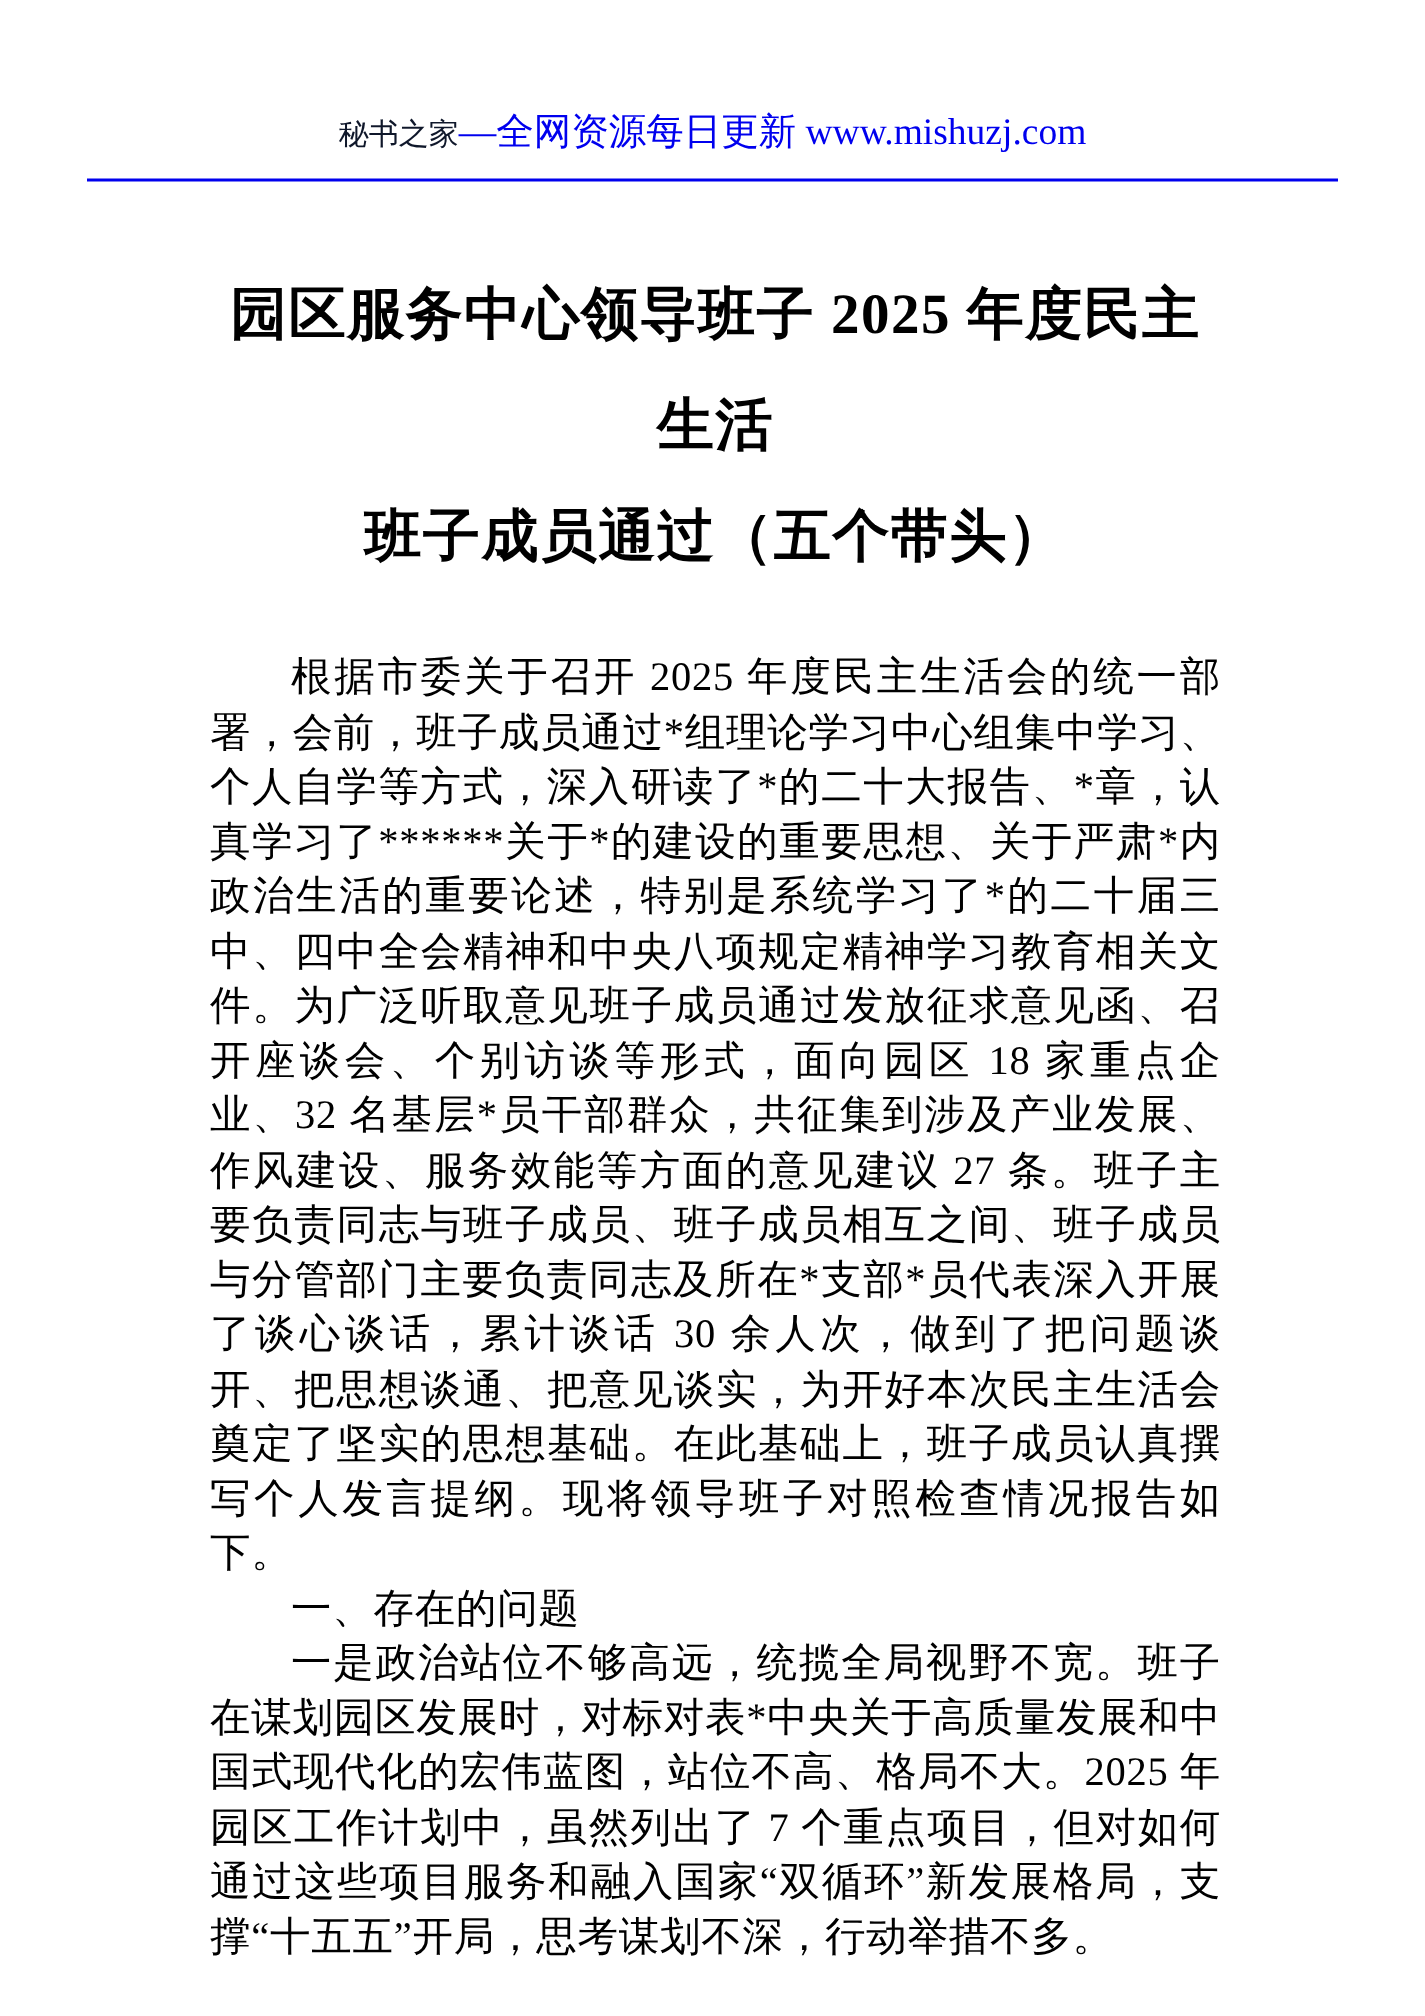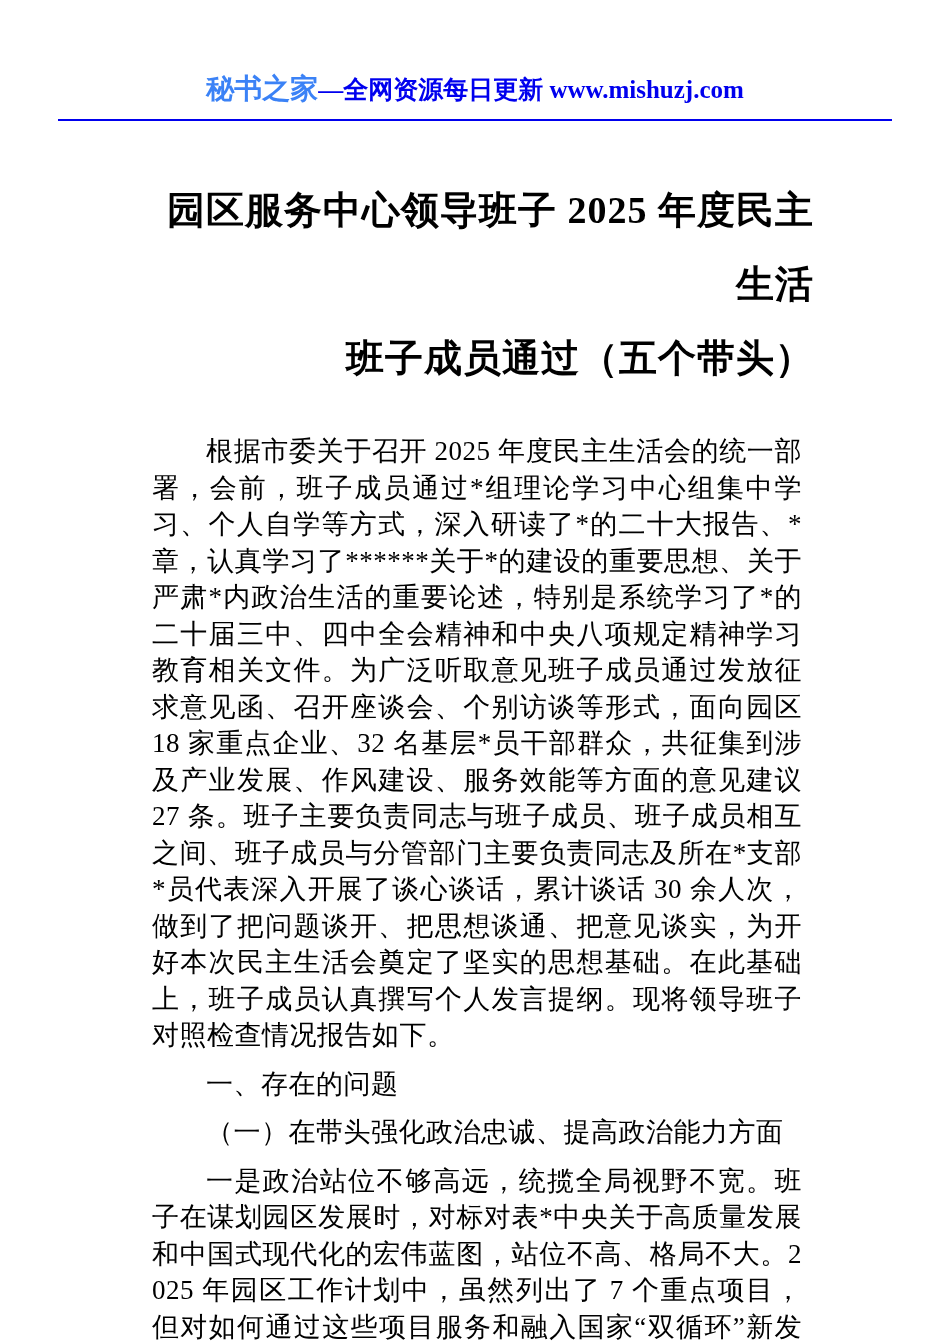--- a/index.html
+++ b/index.html
@@ -20,49 +20,49 @@
   }
   .doc-header {
     text-align: center;
     font-size: 25px;
     line-height: 34px;
     padding-bottom: 12px;
     border-bottom: 2px solid #0000ee;
     white-space: nowrap;
   }
   .doc-header .brand {
-    color: #3b82f6;
-    font-weight: bold;
-    font-size: 28px;
+    color: #0f172a;
+    font-weight: normal;
+    font-size: 20px;
   }
   .doc-header .tagline,
   .doc-header .url {
     color: #0000ee;
-    font-weight: bold;
+    font-weight: normal;
     font-size: 25px;
   }
   .content {
     padding: 0 78px 0 82px;
   }
   .doc-title {
-    text-align: right;
+    text-align: center;
     font-size: 38px;
     font-weight: bold;
     line-height: 74px;
     letter-spacing: 1px;
     margin: 52px 0 38px 0;
   }
   .doc-body {
     font-size: 27px;
     line-height: 36.5px;
     text-align: justify;
     letter-spacing: 0.5px;
   }
   .doc-body p {
-    margin: 12px;
+    margin: 0;
     text-indent: 2em;
     word-break: break-all;
   }
 </style>
 </head>
 <body>
 
 <div class="page">
 
   <div class="doc-header">
@@ -73,20 +73,19 @@
   <div class="content">
 
     <h1 class="doc-title">
       <span>园区服务中心领导班子 2025 年度民主生活</span><br>
       <span>班子成员通过（五个带头）</span>
     </h1>
 
     <div class="doc-body">
       <p>根据市委关于召开 2025 年度民主生活会的统一部署，会前，班子成员通过*组理论学习中心组集中学习、个人自学等方式，深入研读了*的二十大报告、*章，认真学习了******关于*的建设的重要思想、关于严肃*内政治生活的重要论述，特别是系统学习了*的二十届三中、四中全会精神和中央八项规定精神学习教育相关文件。为广泛听取意见班子成员通过发放征求意见函、召开座谈会、个别访谈等形式，面向园区 18 家重点企业、32 名基层*员干部群众，共征集到涉及产业发展、作风建设、服务效能等方面的意见建议 27 条。班子主要负责同志与班子成员、班子成员相互之间、班子成员与分管部门主要负责同志及所在*支部*员代表深入开展了谈心谈话，累计谈话 30 余人次，做到了把问题谈开、把思想谈通、把意见谈实，为开好本次民主生活会奠定了坚实的思想基础。在此基础上，班子成员认真撰写个人发言提纲。现将领导班子对照检查情况报告如下。</p>
       <p>一、存在的问题</p>
-      <p>（一）在带头强化政治忠诚、提高政治能力方面</p>
       <p>一是政治站位不够高远，统揽全局视野不宽。班子在谋划园区发展时，对标对表*中央关于高质量发展和中国式现代化的宏伟蓝图，站位不高、格局不大。2025 年园区工作计划中，虽然列出了 7 个重点项目，但对如何通过这些项目服务和融入国家“双循环”新发展格局，支撑“十五五”开局，思考谋划不深，行动举措不多。</p>
 
     </div>
 
   </div>
 
 </div>
 
 </body></html>

